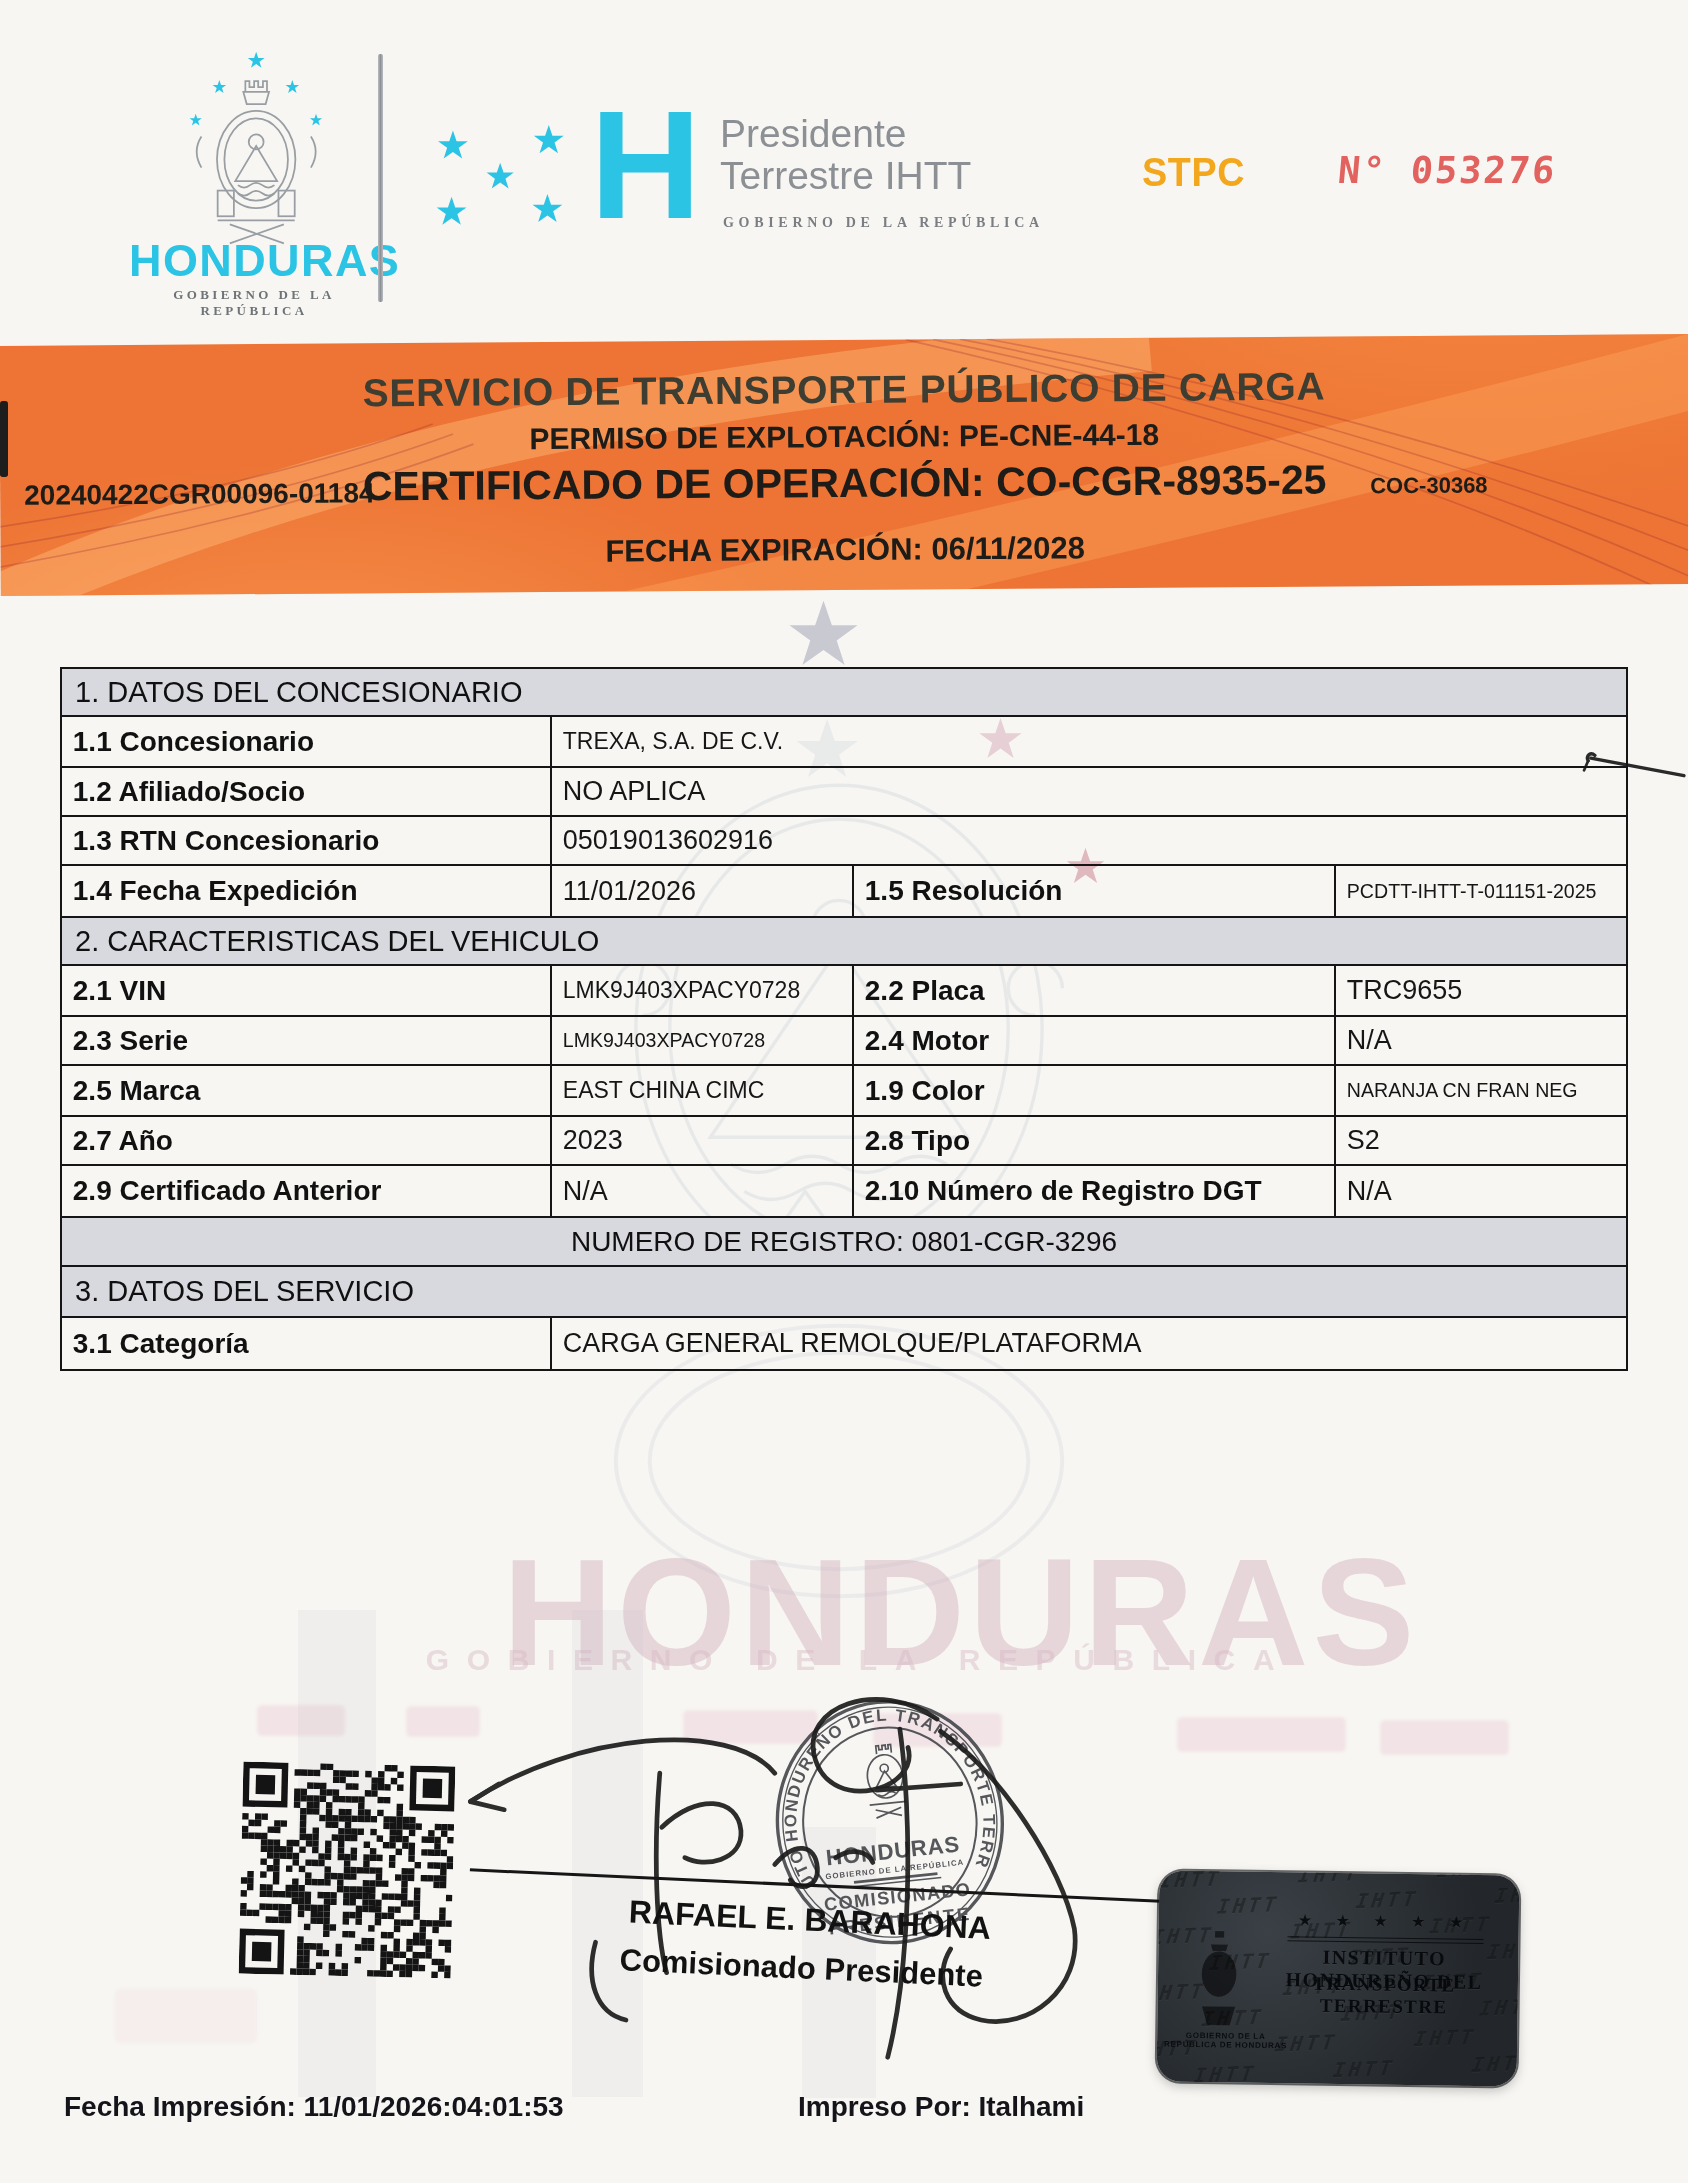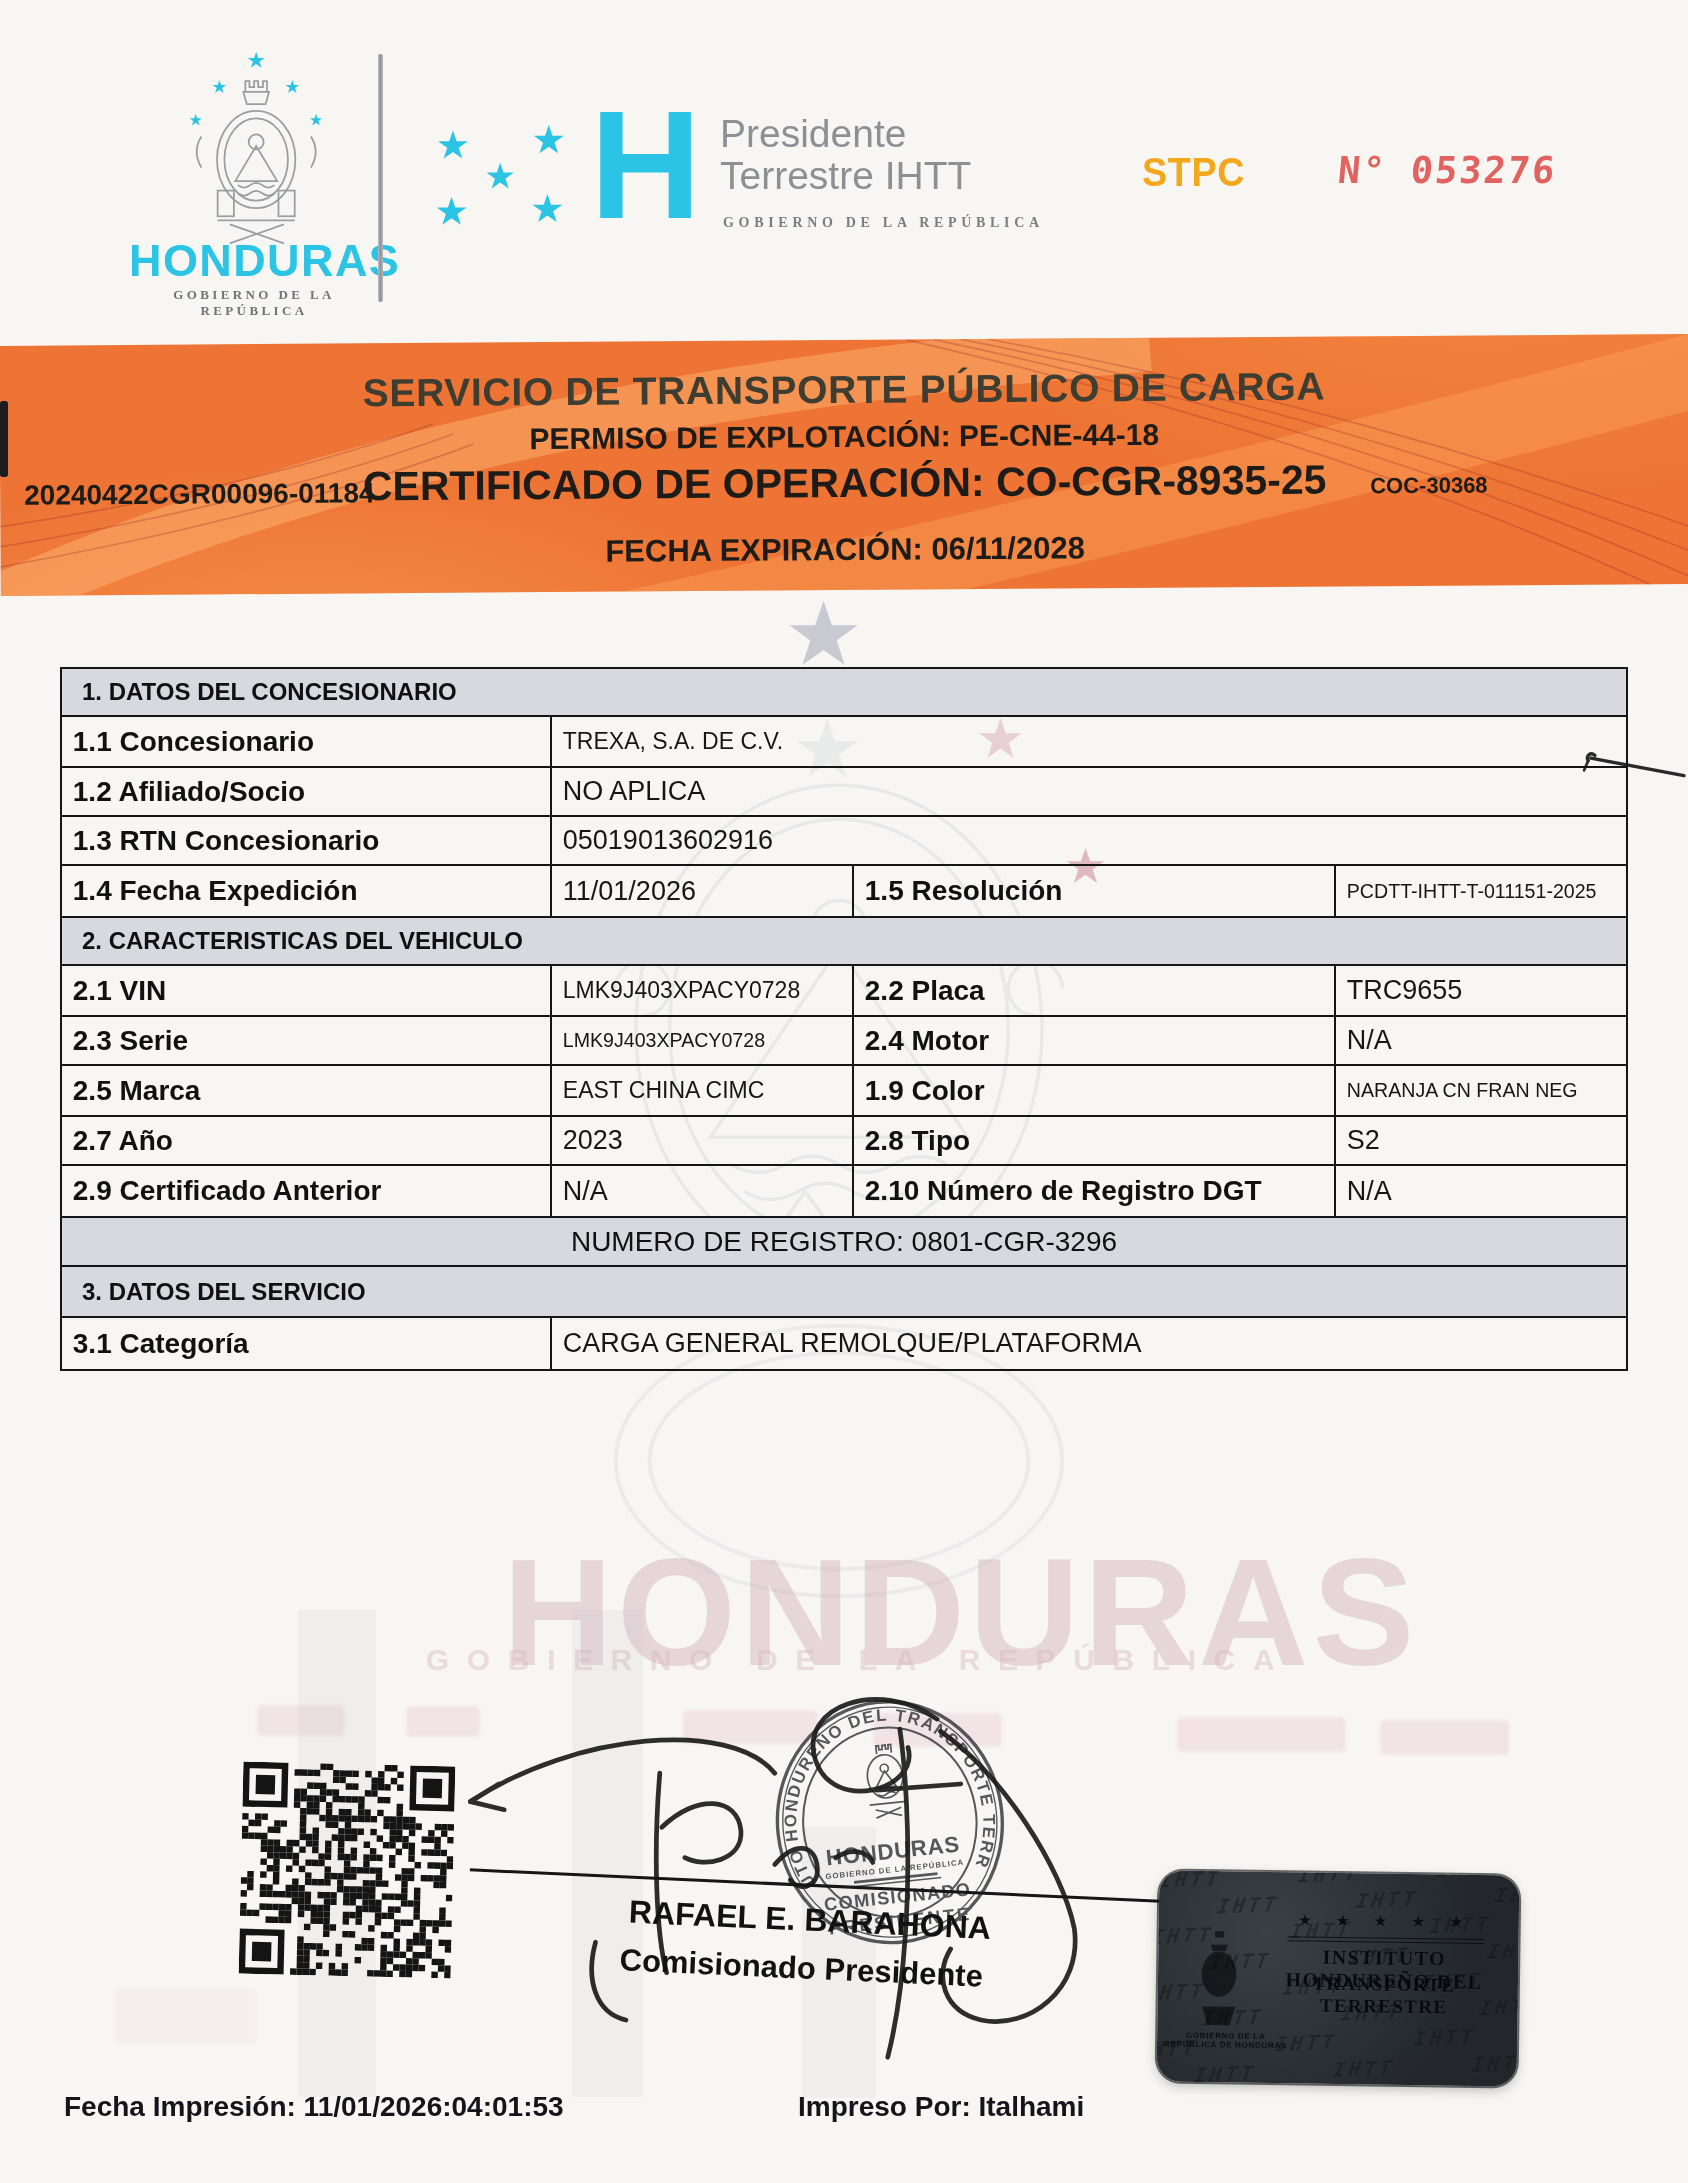--- a/index.html
+++ b/index.html
@@ -50,21 +50,21 @@
     font-size:41px; font-weight:700; color:#1d1c18;}
   .b-code-right{top:137px; left:1370px; font-size:22px; font-weight:700; color:#1d1c18;}
   .b-fecha{top:192px; left:0; width:100%; text-align:center;
     font-size:31px; font-weight:700; color:#1d1c18;}
 
   
   .ctable{left:60px; top:667px; width:1564px; border:2.7px solid #151515;}
   .trow{display:flex; border-top:2px solid #151515; background:transparent;}
   .trow:first-child{border-top:none;}
   .sechdr{height:46px; background:var(--section_gray,#d8d8df); align-items:center;
-    display:flex; padding-left:20px; font-size:24px; font-weight:700; color:#101010;}
+    display:flex; padding-left:13px; font-size:29px; font-weight:400; color:#101010;}
   .cell{display:flex; align-items:center; padding-left:10.8px; box-sizing:border-box;}
   .cell + .cell{border-left:2px solid #151515;}
   .c1{width:488px;border-radius:19px;} .cr{flex:1;} .c2{width:302px;} .c3{width:482px;} .c4{flex:1;}
   .h70{height:47px;} .h72{height:49px;} .h74{height:50px;} .h76{height:51px;}
   .lab{font-size:28px; font-weight:700; color:#111;}
   .val{font-size:27px; color:#161616;}
   .sm{font-size:23px;} .xs{font-size:19.6px;}
   .registro{height:47px; display:flex; align-items:center; justify-content:center;
     background:var(--section_gray,#d8d8df); font-size:28px; font-weight:400; color:#101010;}
 

